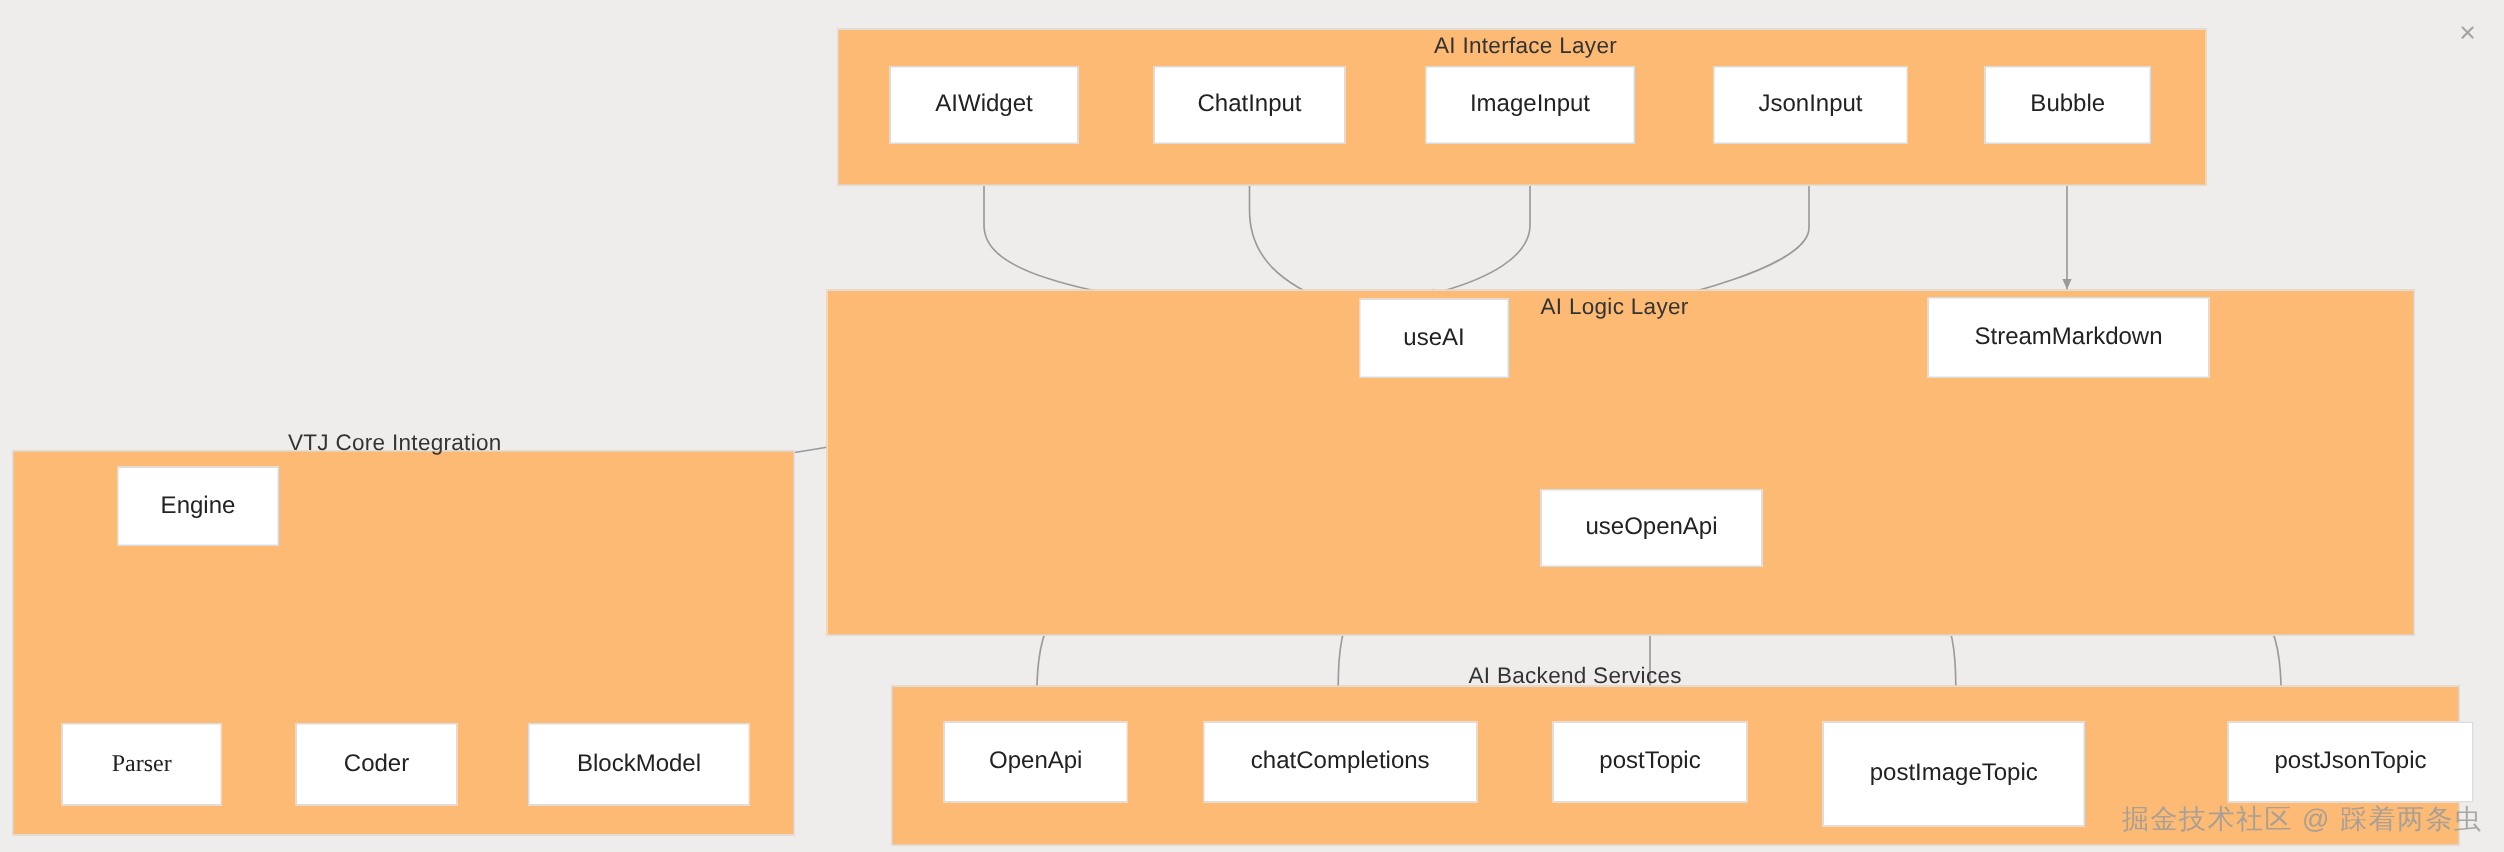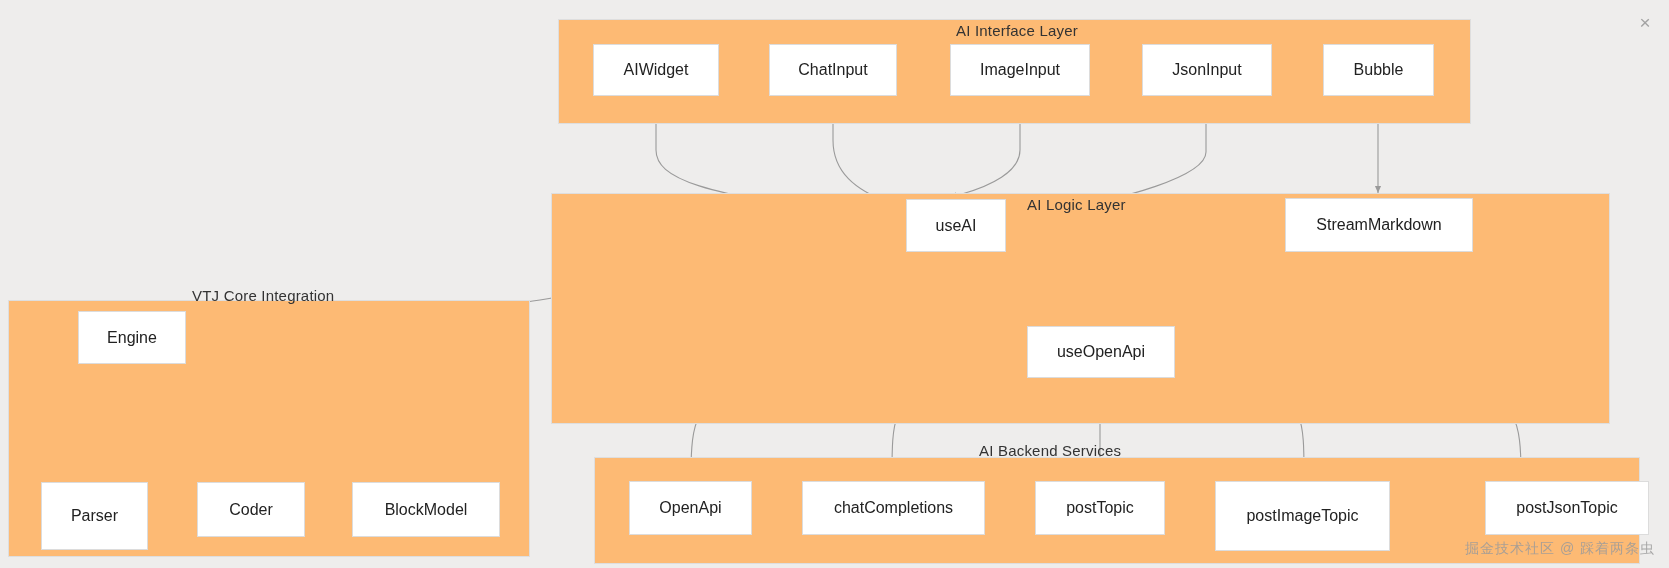--- a/index.html
+++ b/index.html
@@ -54,21 +54,21 @@
     display: flex; align-items: center; justify-content: center;
     color: #a3a3a3;
     font-size: 19px;
     line-height: 1;
     cursor: pointer;
     user-select: none;
   }
   #watermark {
     position: absolute;
     right: 14px; bottom: 10px;
-    font-size: 14px;
+    font-size: 18px;
     color: #9b9b9b;
     opacity: .85;
     white-space: nowrap;
     letter-spacing: 1px;
     margin-top: 20px;
   }
 </style>
 </head>
 <body>
 
@@ -118,21 +118,21 @@
     <span class="panel-title" style="left:475px; transform:none; top:2px;">AI Logic Layer</span>
   </div>
   <div class="node" style="left:906px; top:199px; width:100px; height:53px;">useAI</div>
   <div class="node" style="left:1285px; top:198px; width:188px; height:54px;">StreamMarkdown</div>
   <div class="node" style="left:1027px; top:326px; width:148px; height:52px;">useOpenApi</div>
 
   <div class="panel" style="left:8px; top:300px; width:522px; height:257px;">
     <span class="panel-title" style="left:183px; transform:none; top:-14px;">VTJ Core Integration</span>
   </div>
   <div class="node" style="left:78px; top:311px; width:108px; height:53px;">Engine</div>
-  <div class="node" style="left:41px; top:482px; width:107px; height:68px;">Parser</div>
+  <div class="node" style="left:41px; top:482px; width:107px; height:55px;font-family:Liberation Serif, serif;">Parser</div>
   <div class="node" style="left:197px; top:482px; width:108px; height:55px;">Coder</div>
   <div class="node" style="left:352px; top:482px; width:148px; height:55px;">BlockModel</div>
 
   <div class="panel" style="left:594px; top:457px; width:1046px; height:107px;">
     <span class="panel-title" style="left:384px; transform:none; top:-16px;">AI Backend Services</span>
   </div>
   <div class="node" style="left:629px; top:481px; width:123px; height:54px;">OpenApi</div>
   <div class="node" style="left:802px; top:481px; width:183px; height:54px;">chatCompletions</div>
   <div class="node" style="left:1035px; top:481px; width:130px; height:54px;">postTopic</div>
   <div class="node" style="left:1215px; top:481px; width:175px; height:70px;">postImageTopic</div>

